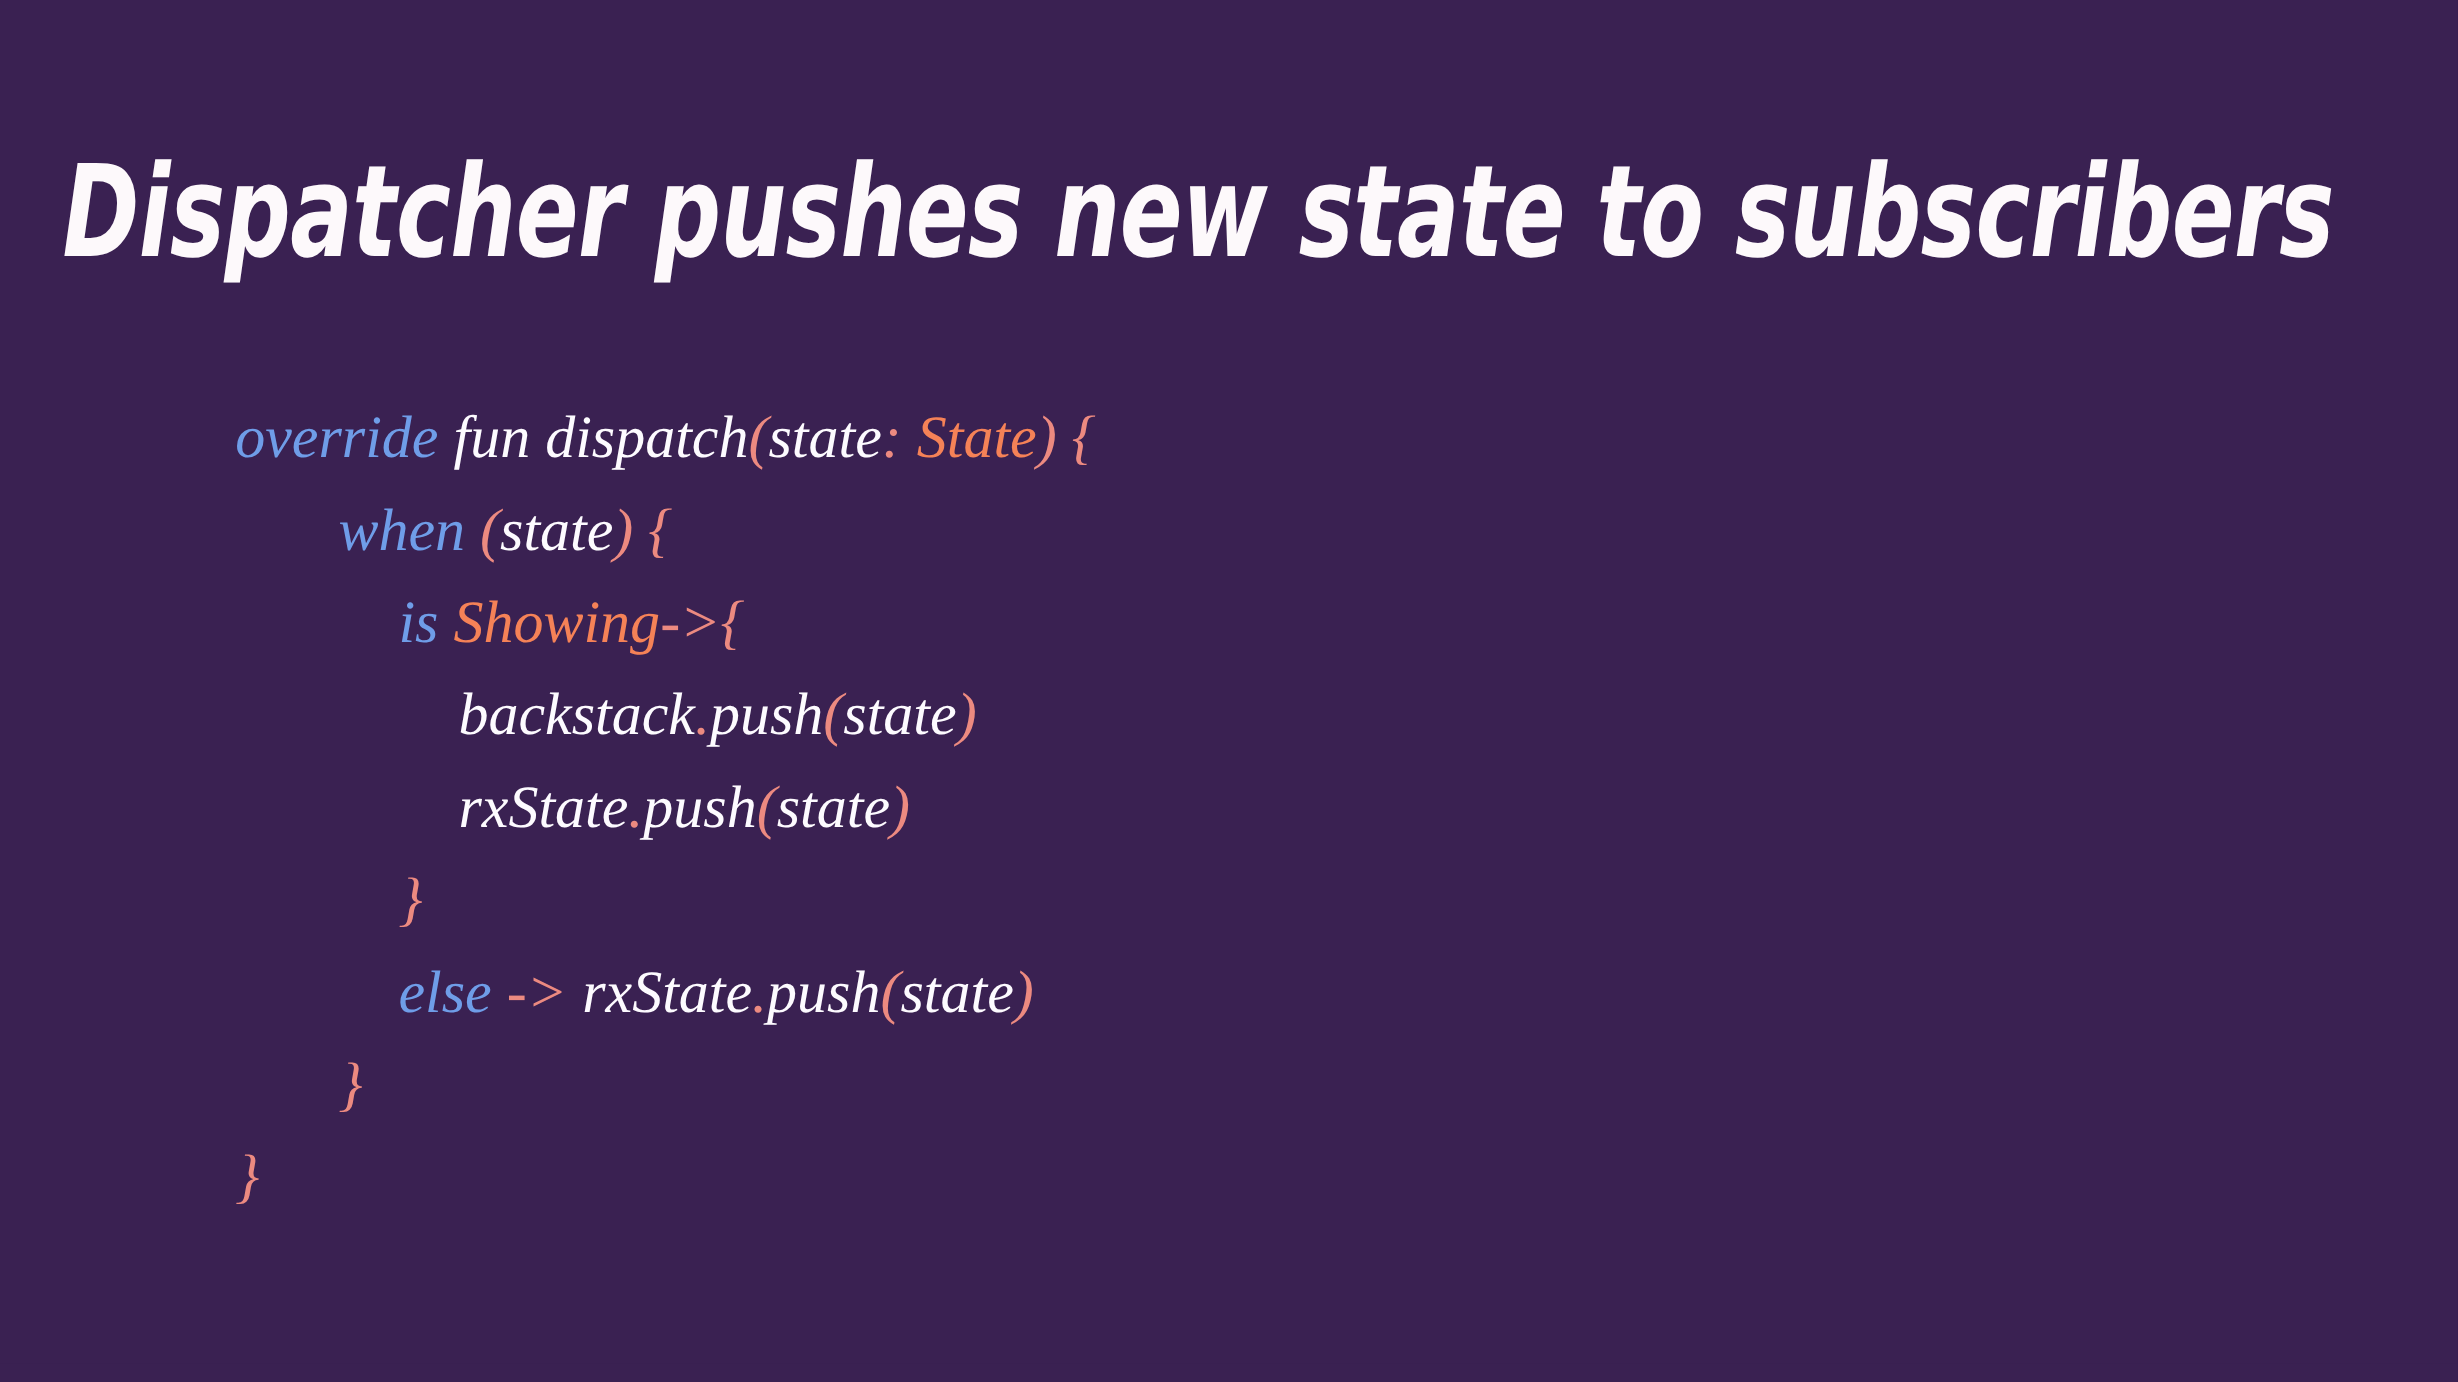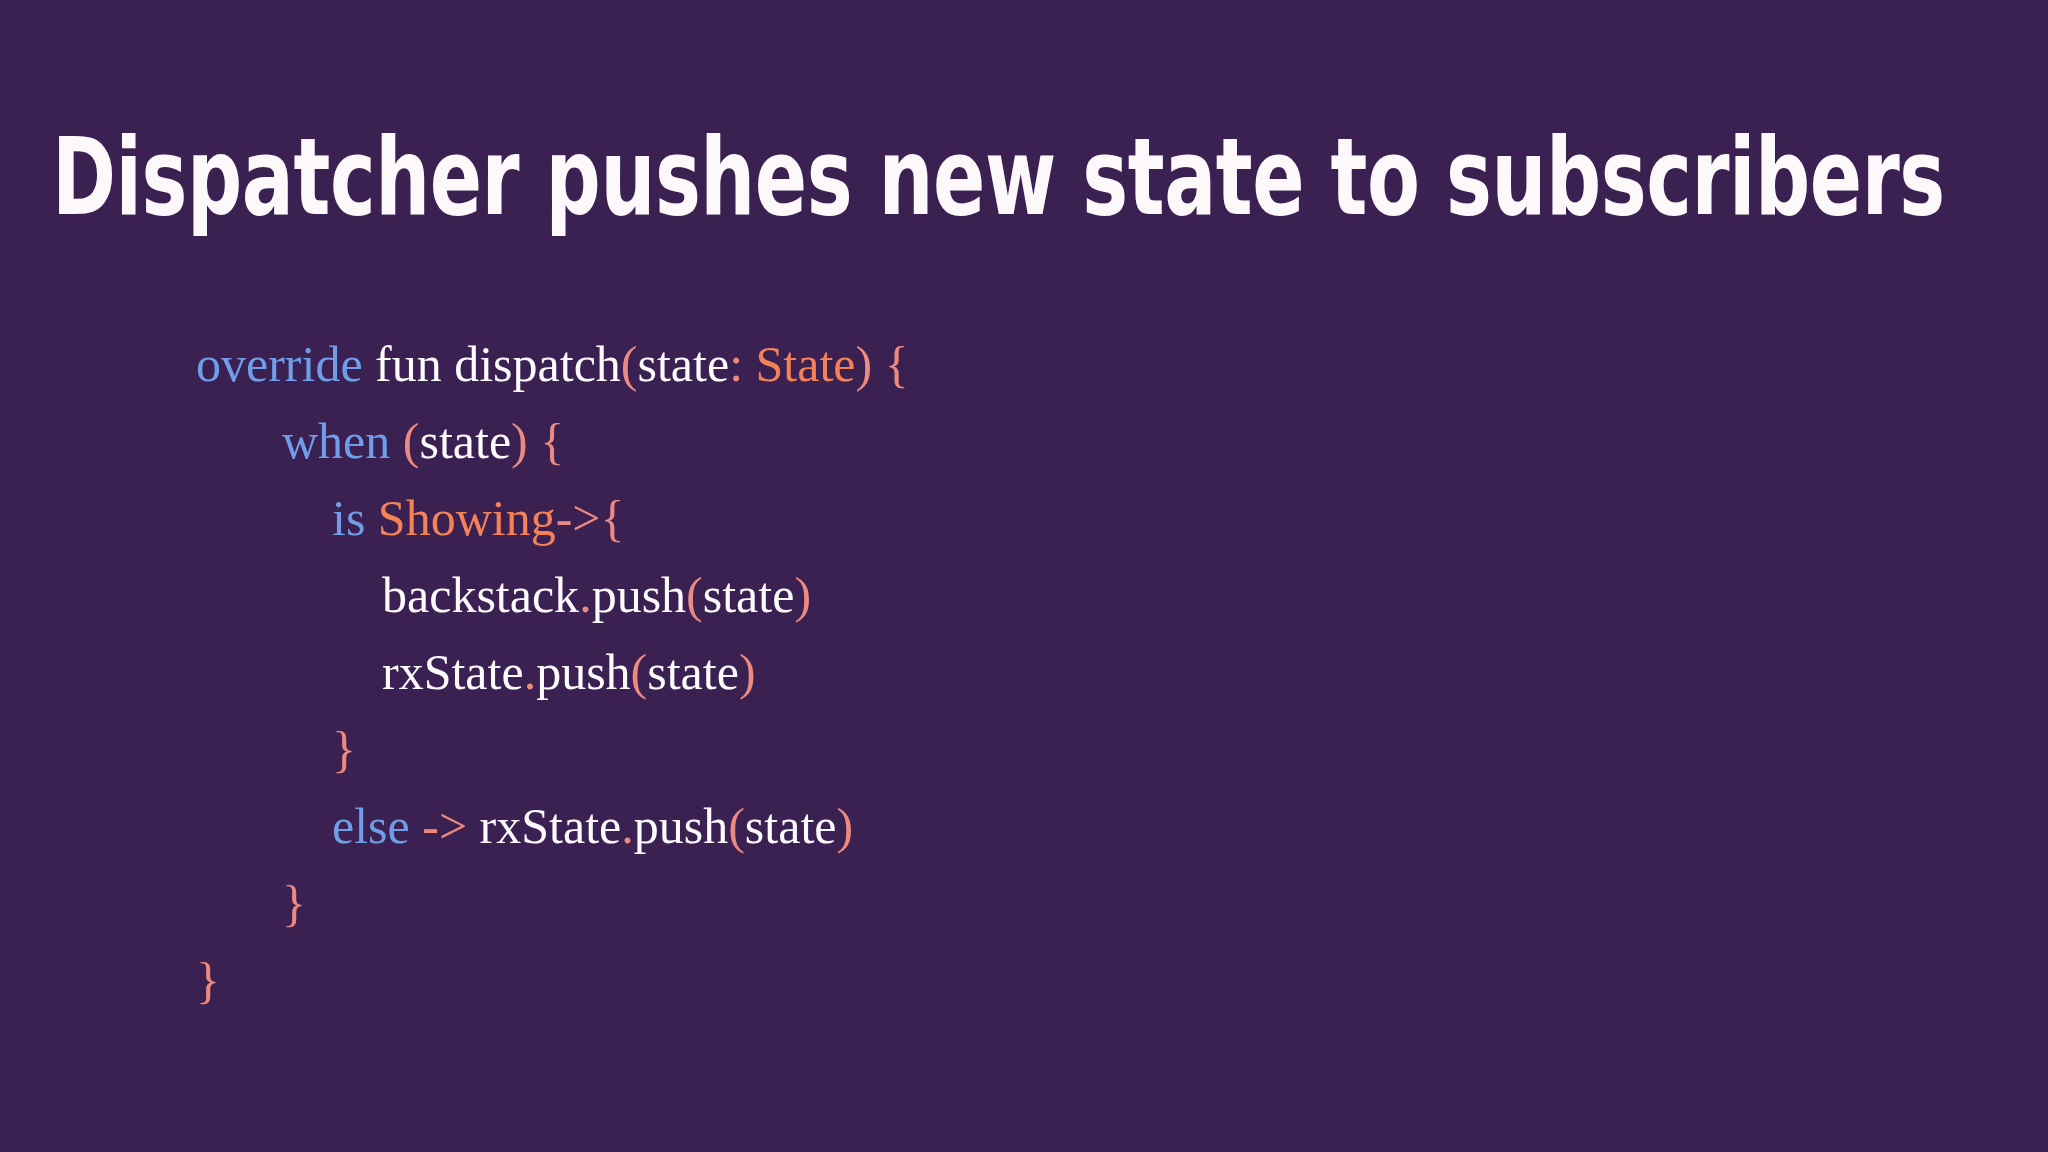--- a/index.html
+++ b/index.html
@@ -13,20 +13,21 @@
     overflow: hidden;
     font-family: "Liberation Serif", "DejaVu Serif", serif;
   }
 
   #slide {
     position: relative;
     width: 2048px;
     height: 1136px;
     background: #3a2152;
     box-sizing: border-box;
+    font-style: italic;
   }
 
   
   #title {
     position: absolute;
     left: 52px;
     top: 68px;
     width: 1950px;
     color: #fdf9fb;
     font-family: "DejaVu Sans", "Liberation Sans", sans-serif;

